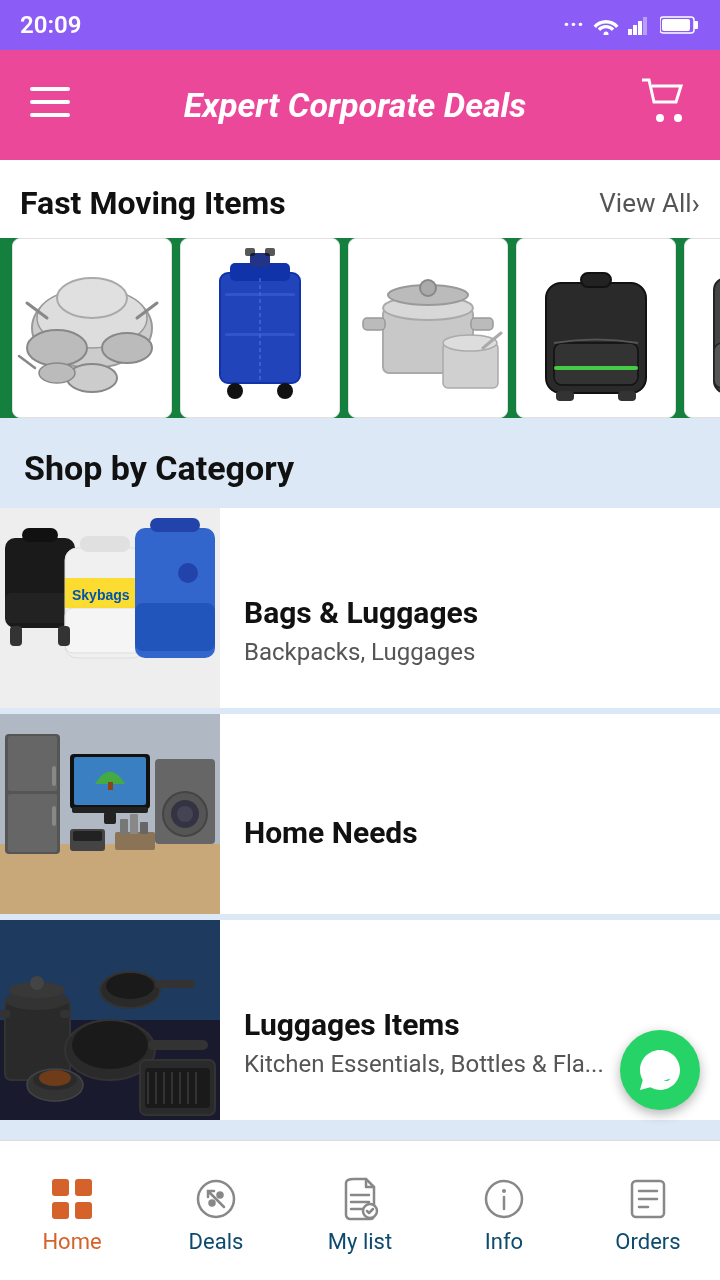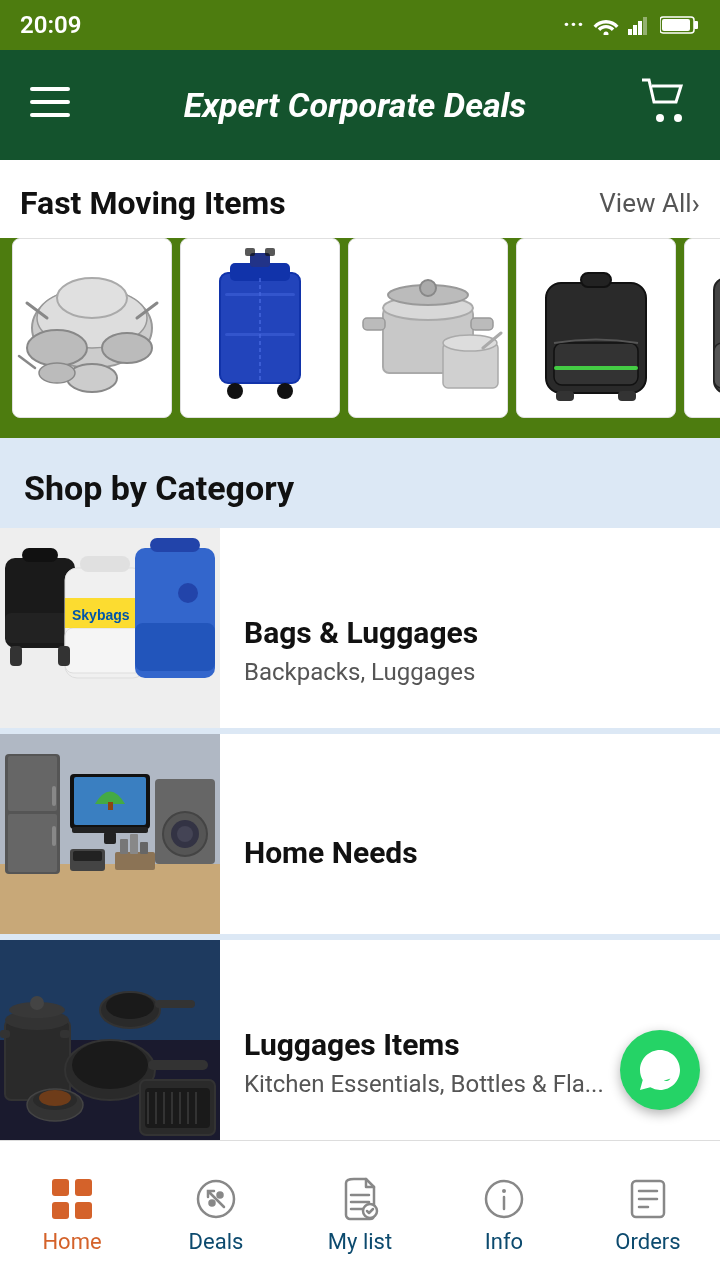--- a/index.html
+++ b/index.html
@@ -1,35 +1,35 @@
 <!DOCTYPE html>
 <html><head>
   <meta charset="utf-8">
   <meta name="viewport" content="width=720, initial-scale=1">
   <style>
     * { margin: 0; padding: 0; box-sizing: border-box; }
     body { width: 720px; min-height: 1280px; font-family: 'Roboto', Arial, sans-serif; background: #f0f4f8; overflow-x: hidden; }
 
     
     .status-bar {
-      background: #4d7c0f;
+      background: #8b5cf6;
       color: #fff;
       height: 50px;
       display: flex;
       align-items: center;
       justify-content: space-between;
       padding: 0 20px;
       font-size: 24px;
       font-weight: 600;
     }
     .status-icons { display: flex; align-items: center; gap: 8px; }
 
     
     .header {
-      background: #14532d;
+      background: #ec4899;
       height: 110px;
       display: flex;
       align-items: center;
       justify-content: space-between;
       padding: 0 30px;
     }
     .header-menu { color: #fff; font-size: 36px; cursor: pointer; }
     .header-title { color: #fff; font-size: 34px; font-weight: 700; font-style: italic; }
     .header-cart { color: #fff; font-size: 36px; }
 
@@ -50,21 +50,21 @@
       font-size: 26px;
       color: #555;
       display: flex;
       align-items: center;
       gap: 0;
       cursor: pointer;
     }
     .view-all-chevron { font-size: 28px; color: #555; }
 
     
-    .fast-moving-section { background: #4d7c0f; padding-bottom: 20px; }
+    .fast-moving-section { background: #15803d; }
     .fast-moving-scroll {
       display: flex;
       gap: 8px;
       padding: 0 12px;
       overflow-x: auto;
     }
     .fast-moving-scroll::-webkit-scrollbar { display: none; }
     .product-card {
       min-width: 160px;
       height: 180px;

